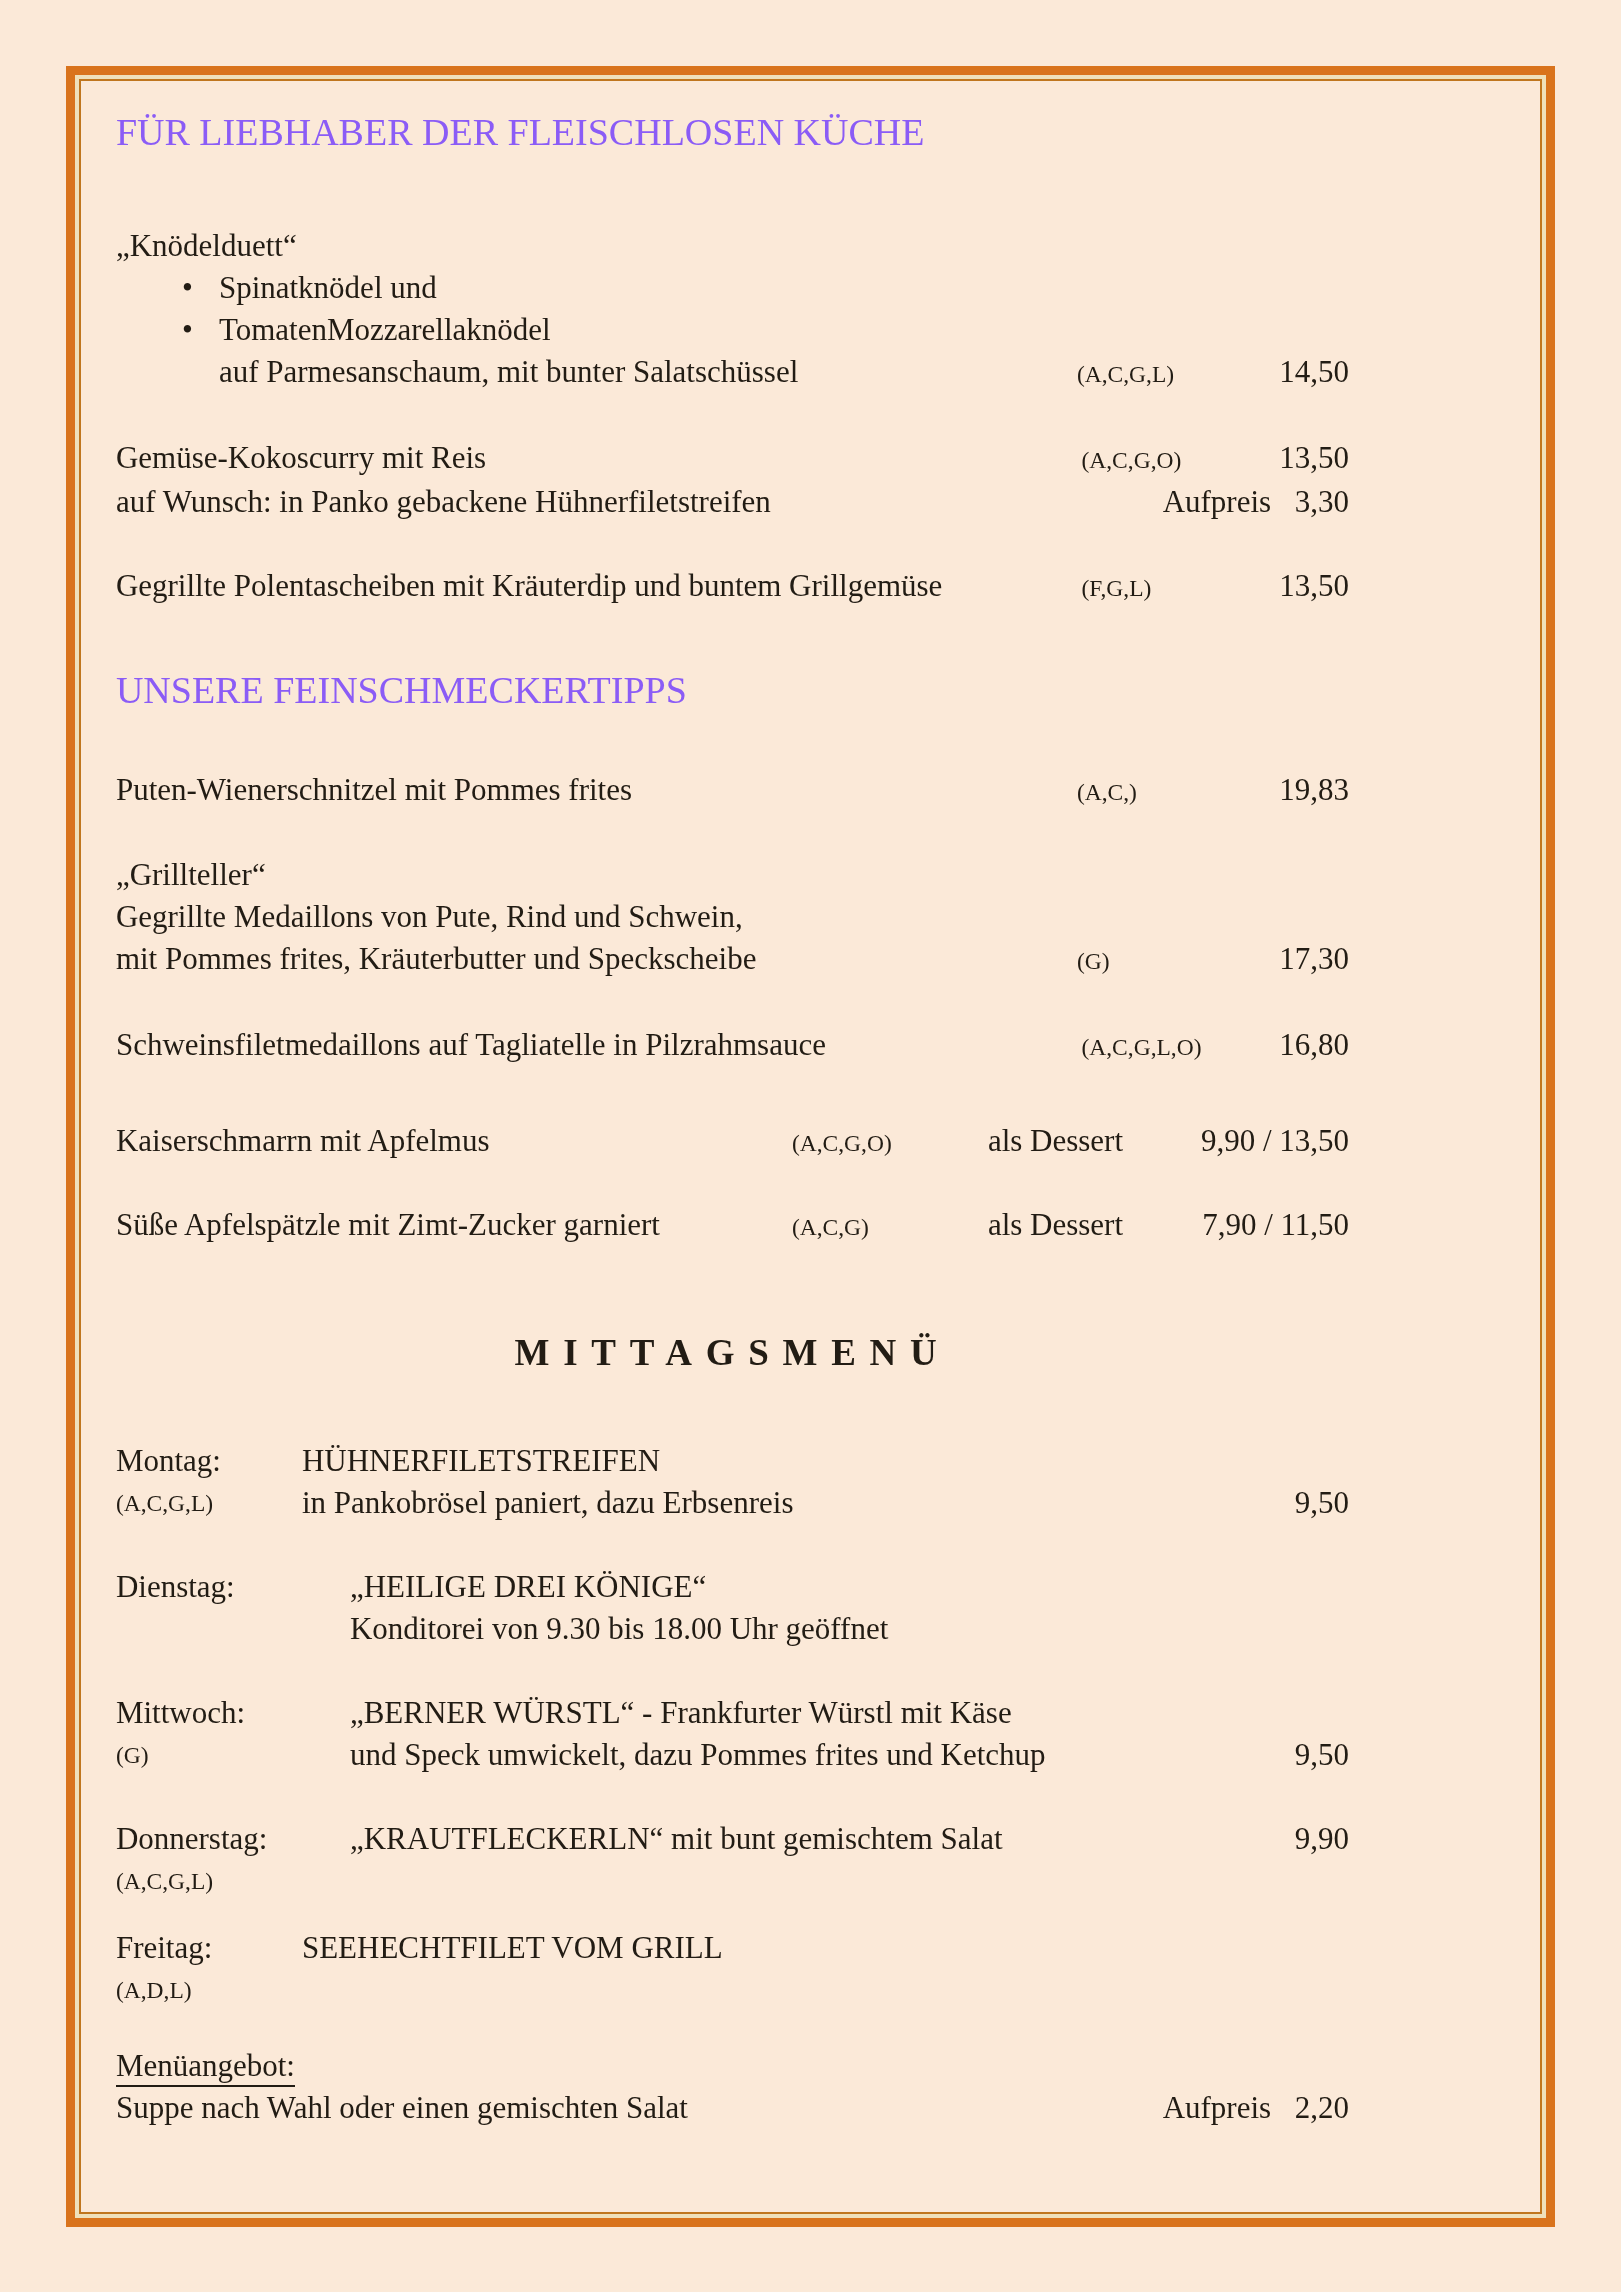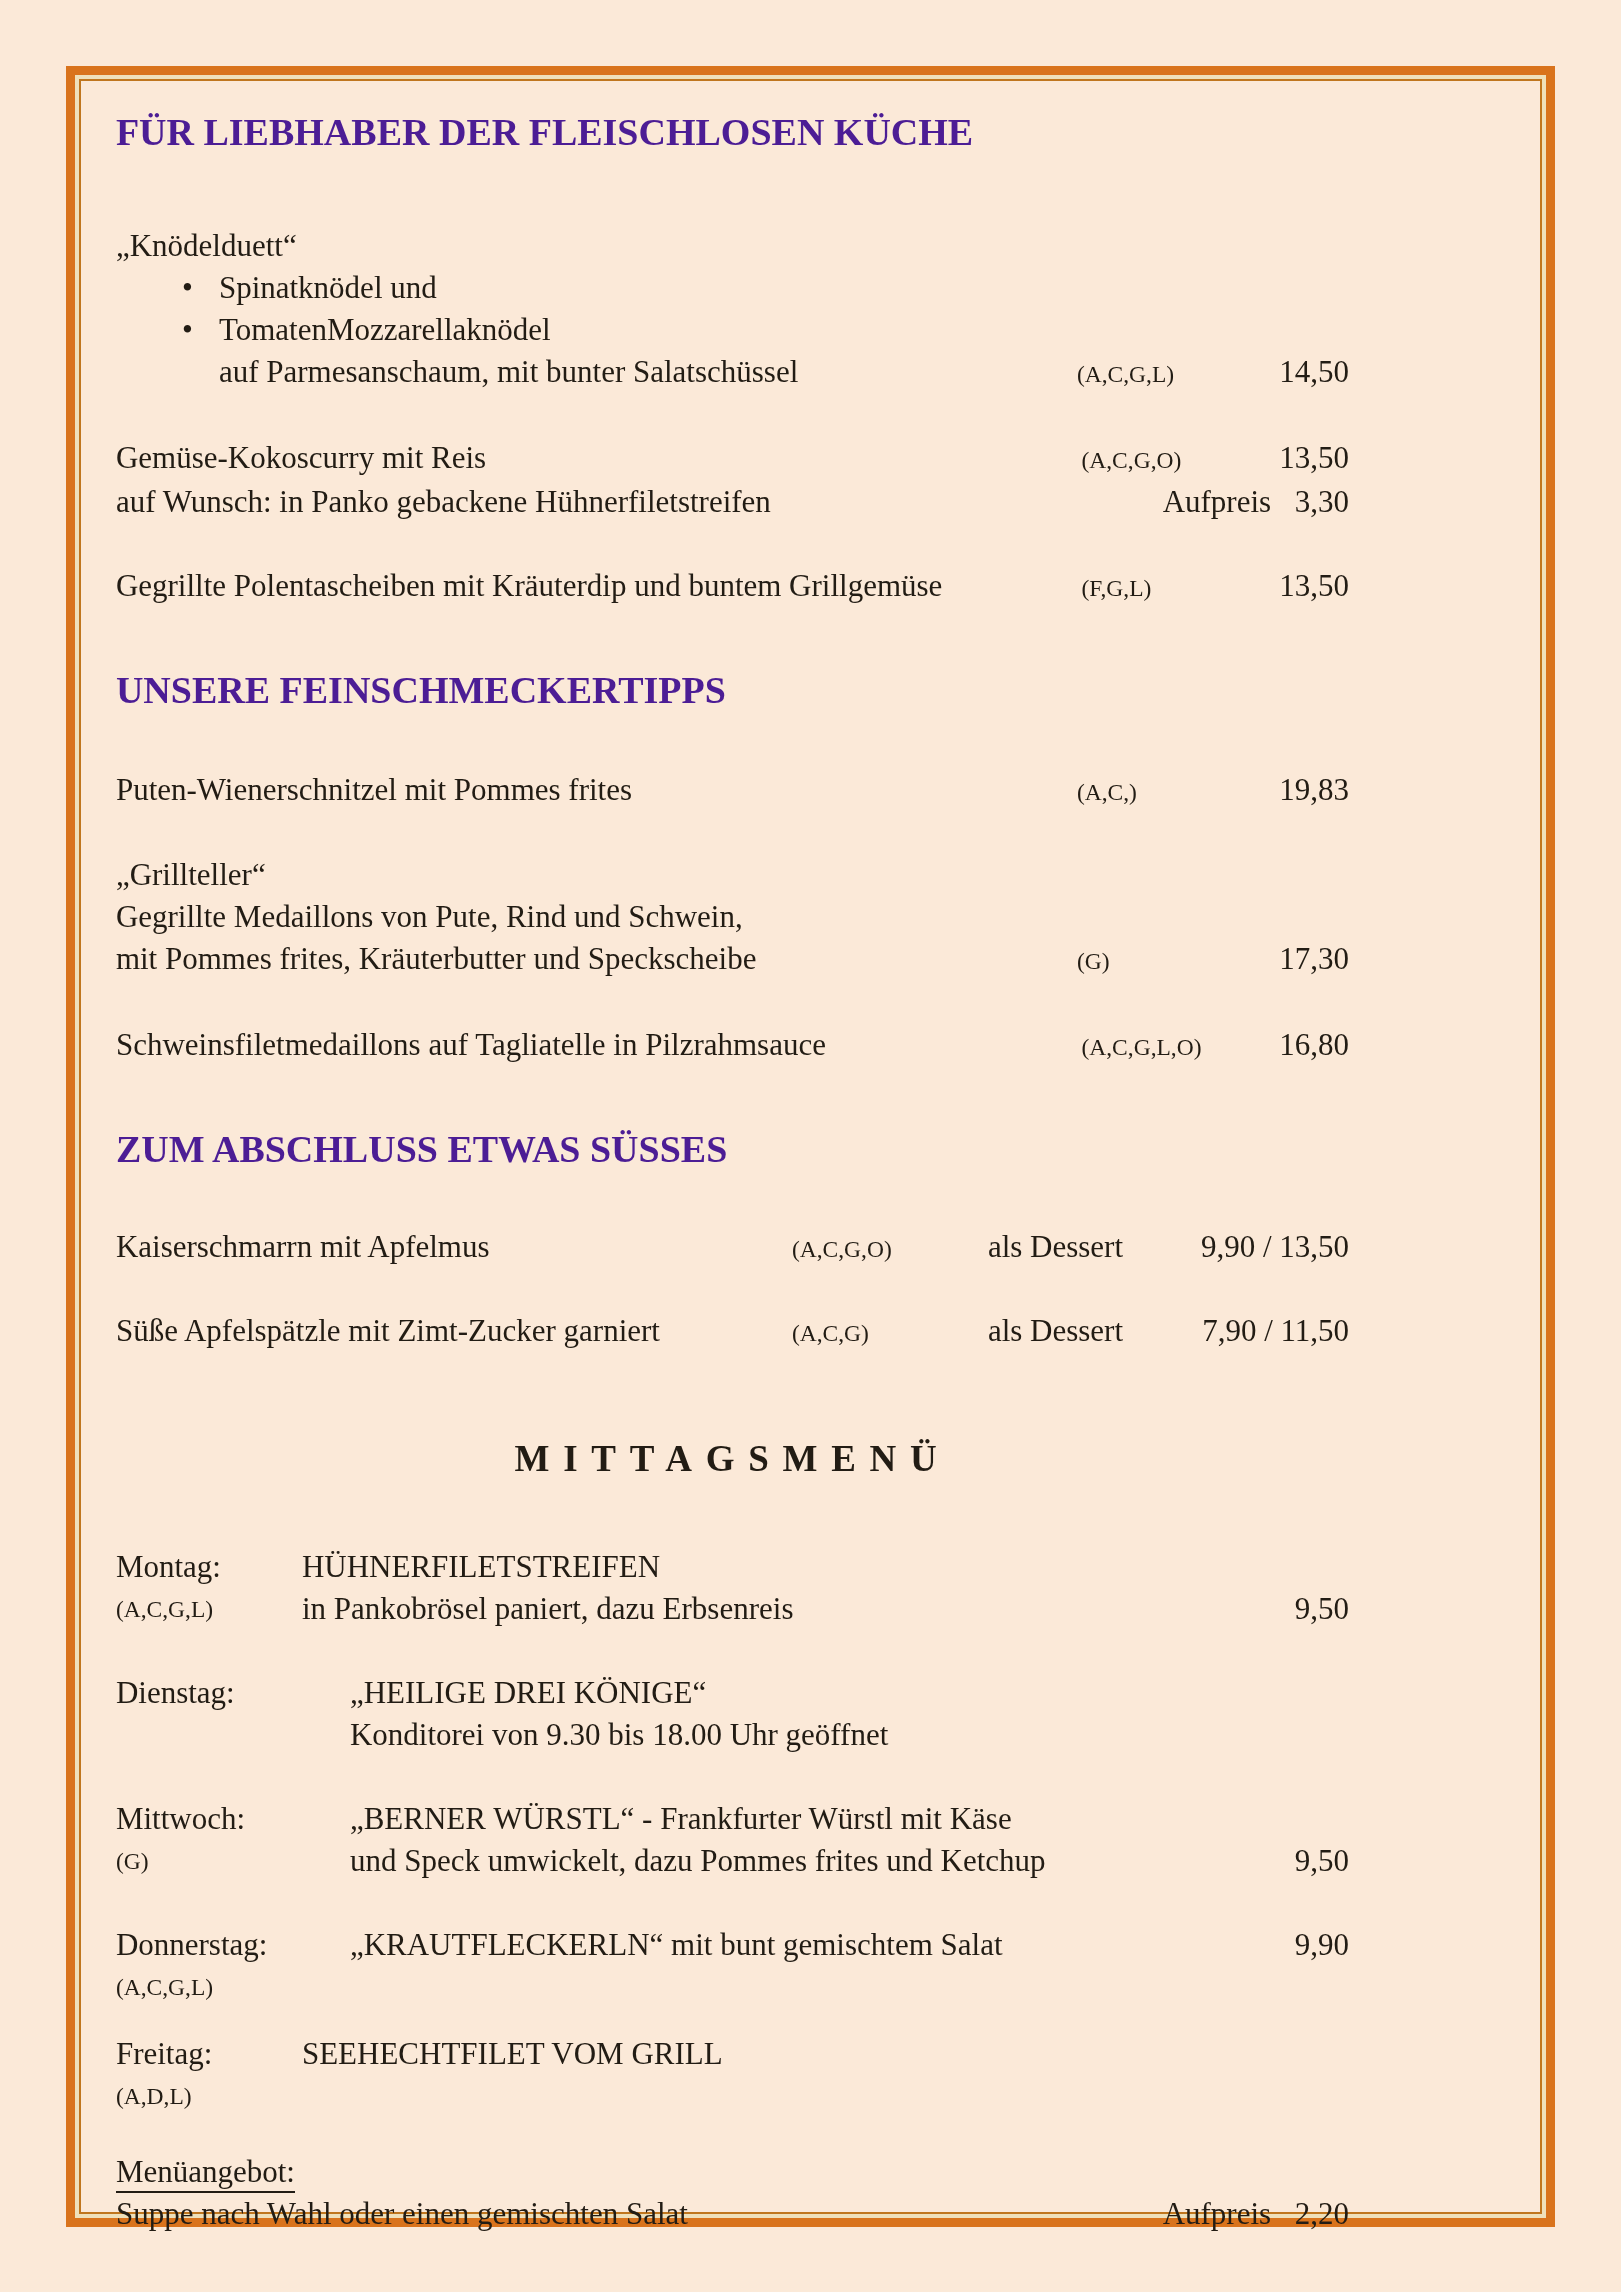--- a/index.html
+++ b/index.html
@@ -28,22 +28,22 @@
   }
   .content {
     box-sizing: border-box;
     padding: 27.4px 191px 0 35px;
     font-size: 31px;
     line-height: 42px;
   }
   .section-title {
     font-size: 38px;
     line-height: 49px;
-    font-weight: bold;
-    color: #4c1d95;
+    font-weight: normal;
+    color: #8b5cf6;
   }
   .dish-name { }
   .row { display: flex; align-items: baseline; }
   .col-dish { width: 961px; box-sizing: border-box; }
   .col-allerg { width: 157px; font-size: 23.5px; }
   .col-price { flex: 1; text-align: right; }
   .col-flex { flex: 1; }
   .col-price-sm { width: 78px; text-align: right; }
   .col-dish-s { width: 676px; box-sizing: border-box; }
   .col-allerg-s { width: 196px; font-size: 23.5px; }
@@ -138,21 +138,20 @@
           <div class="col-allerg">(G)</div>
           <div class="col-price">17,30</div>
         </div>
 
         <div class="row mt43">
           <div class="col-dish">Schweinsfiletmedaillons auf Tagliatelle in Pilzrahmsauce</div>
           <div class="col-allerg">(A,C,G,L,O)</div>
           <div class="col-price">16,80</div>
         </div>
 
-        <div class="section-title mt58">ZUM ABSCHLUSS ETWAS SÜSSES</div>
 
         <div class="row mt53">
           <div class="col-dish-s">Kaiserschmarrn mit Apfelmus</div>
           <div class="col-allerg-s">(A,C,G,O)</div>
           <div class="col-label">als Dessert</div>
           <div class="col-price">9,90 / 13,50</div>
         </div>
 
         <div class="row mt41">
           <div class="col-dish-s">Süße Apfelspätzle mit Zimt-Zucker garniert</div>

